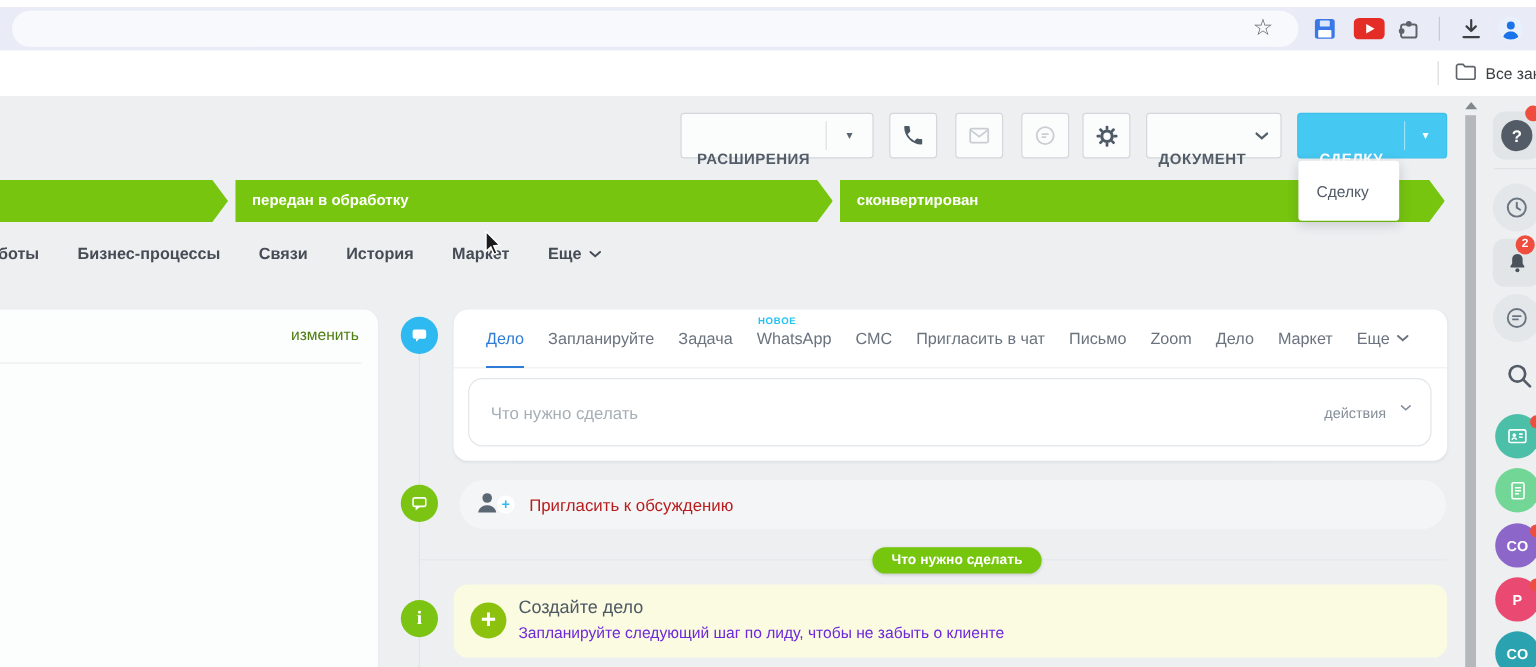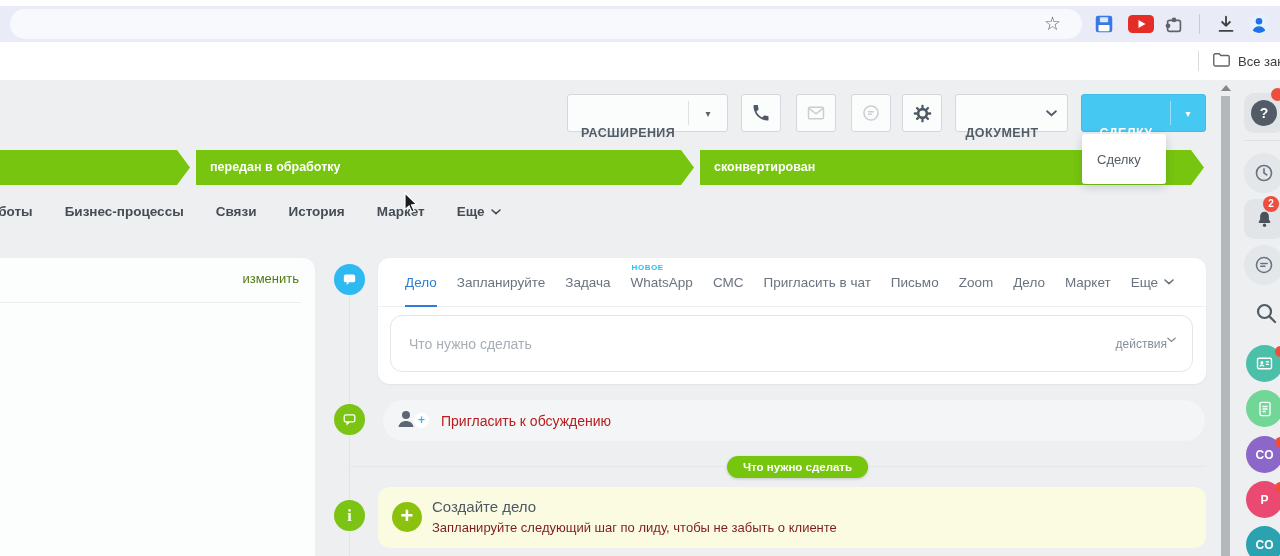--- a/index.html
+++ b/index.html
@@ -54,38 +54,38 @@
 
   
   .feed-card { position:absolute; left:378px; top:258px; width:828px; height:126px; background:#ffffff; border-radius:12px; box-shadow:0 1px 2px rgba(50,60,70,.06); }
   .feed-tabs { display:flex; align-items:center; gap:20px; height:49px; padding-left:27px; border-bottom:1px solid #eef1f3; }
   .ftab { font-size:13.5px; color:#6a737e; white-space:nowrap; cursor:pointer; height:49px; display:flex; align-items:center; gap:6px; position:relative;text-align:right; }
   .ftab.active { color:#2e7cd5; box-shadow:inset 0 -2px 0 #2e7cd5; }
   .new-badge { position:absolute; left:1px; top:5px; font-size:8px; font-weight:bold; letter-spacing:.6px; color:#24c3f2; }
   .composer { position:absolute; left:12px; top:57px; width:803px; height:57px; border:1px solid #e2e6e9; border-radius:12px; background:#fff; display:flex; align-items:center; }
   .composer input { flex:1; border:none; outline:none; padding-left:18px; font-size:14px; color:#333; background:transparent; font-family:inherit; }
   .composer input::placeholder { color:#a6aeb6; }
-  .actions { display:flex; gap:0; padding-right:16px; cursor:pointer; }
+  .actions { display:flex; gap:12px; padding-right:16px; cursor:pointer; }
   .actions span { font-size:12px; color:#848e99; }
 
   
   .invite-bar { position:absolute; left:383px; top:400px; width:822px; height:41px; border-radius:21px; background:#f3f5f7; display:flex; align-items:center; cursor:pointer; }
   .invite-avatar { position:relative; margin-left:12px; width:30px; height:27px; }
   .invite-plus { position:absolute; right:-4px; top:6px; width:15px; height:15px; background:#ffffff; border-radius:50%; color:#2fb9f1; font-size:12px; font-weight:bold; line-height:15px; text-align:center; }
   .invite-label { margin-left:16px; font-size:14px; color:#b91c1c; }
 
   
   .feed-div { position:absolute; left:350px; top:466px; width:856px; height:1px; background:#e5e8ea; }
   .green-pill { position:absolute; left:727px; top:456px; height:22px; padding:0 16px; border-radius:11px; background:#76c60d; color:#fff; font-size:11.5px; font-weight:bold; line-height:22px; box-shadow:0 1px 3px rgba(0,0,0,.18); z-index:2; cursor:pointer; }
 
   
   .info-card { position:absolute; left:378px; top:487px; width:828px; height:61px; background:#fbfbe2; border-radius:12px; }
   .plus-circle { position:absolute; left:14px; top:15px; width:30px; height:30px; border-radius:50%; background:#8cc10e; color:#fff; font-size:22px; font-weight:bold; line-height:28px; text-align:center; cursor:pointer; }
   .info-title { position:absolute; left:54px; top:11px; font-size:15px; color:#4f5963; }
-  .info-sub { position:absolute; left:54px; top:33px; font-size:13px; color:#7f1d1d; }
+  .info-sub { position:absolute; left:54px; top:33px; font-size:13px; color:#6d28d9; }
 
   
   .sb-arrow { position:absolute; left:1221px; top:85px; width:0; height:0; border-left:5px solid transparent; border-right:5px solid transparent; border-bottom:6px solid #81878c; }
   .sb-thumb { position:absolute; left:1221px; top:96px; width:9px; height:460px; background:#b4b8bc; }
 
   
   .rs-btn { position:absolute; width:40px; height:40px; display:flex; align-items:center; justify-content:center; cursor:pointer; }
   .rs-sq { background:#e2e5e7; border-radius:10px; }
   .rs-ci { background:#e4e7e9; border-radius:50%; }
   .help-inner { width:26px; height:26px; border-radius:50%; background:#525b66; color:#fff; font-size:14px; font-weight:bold; display:flex; align-items:center; justify-content:center; }

